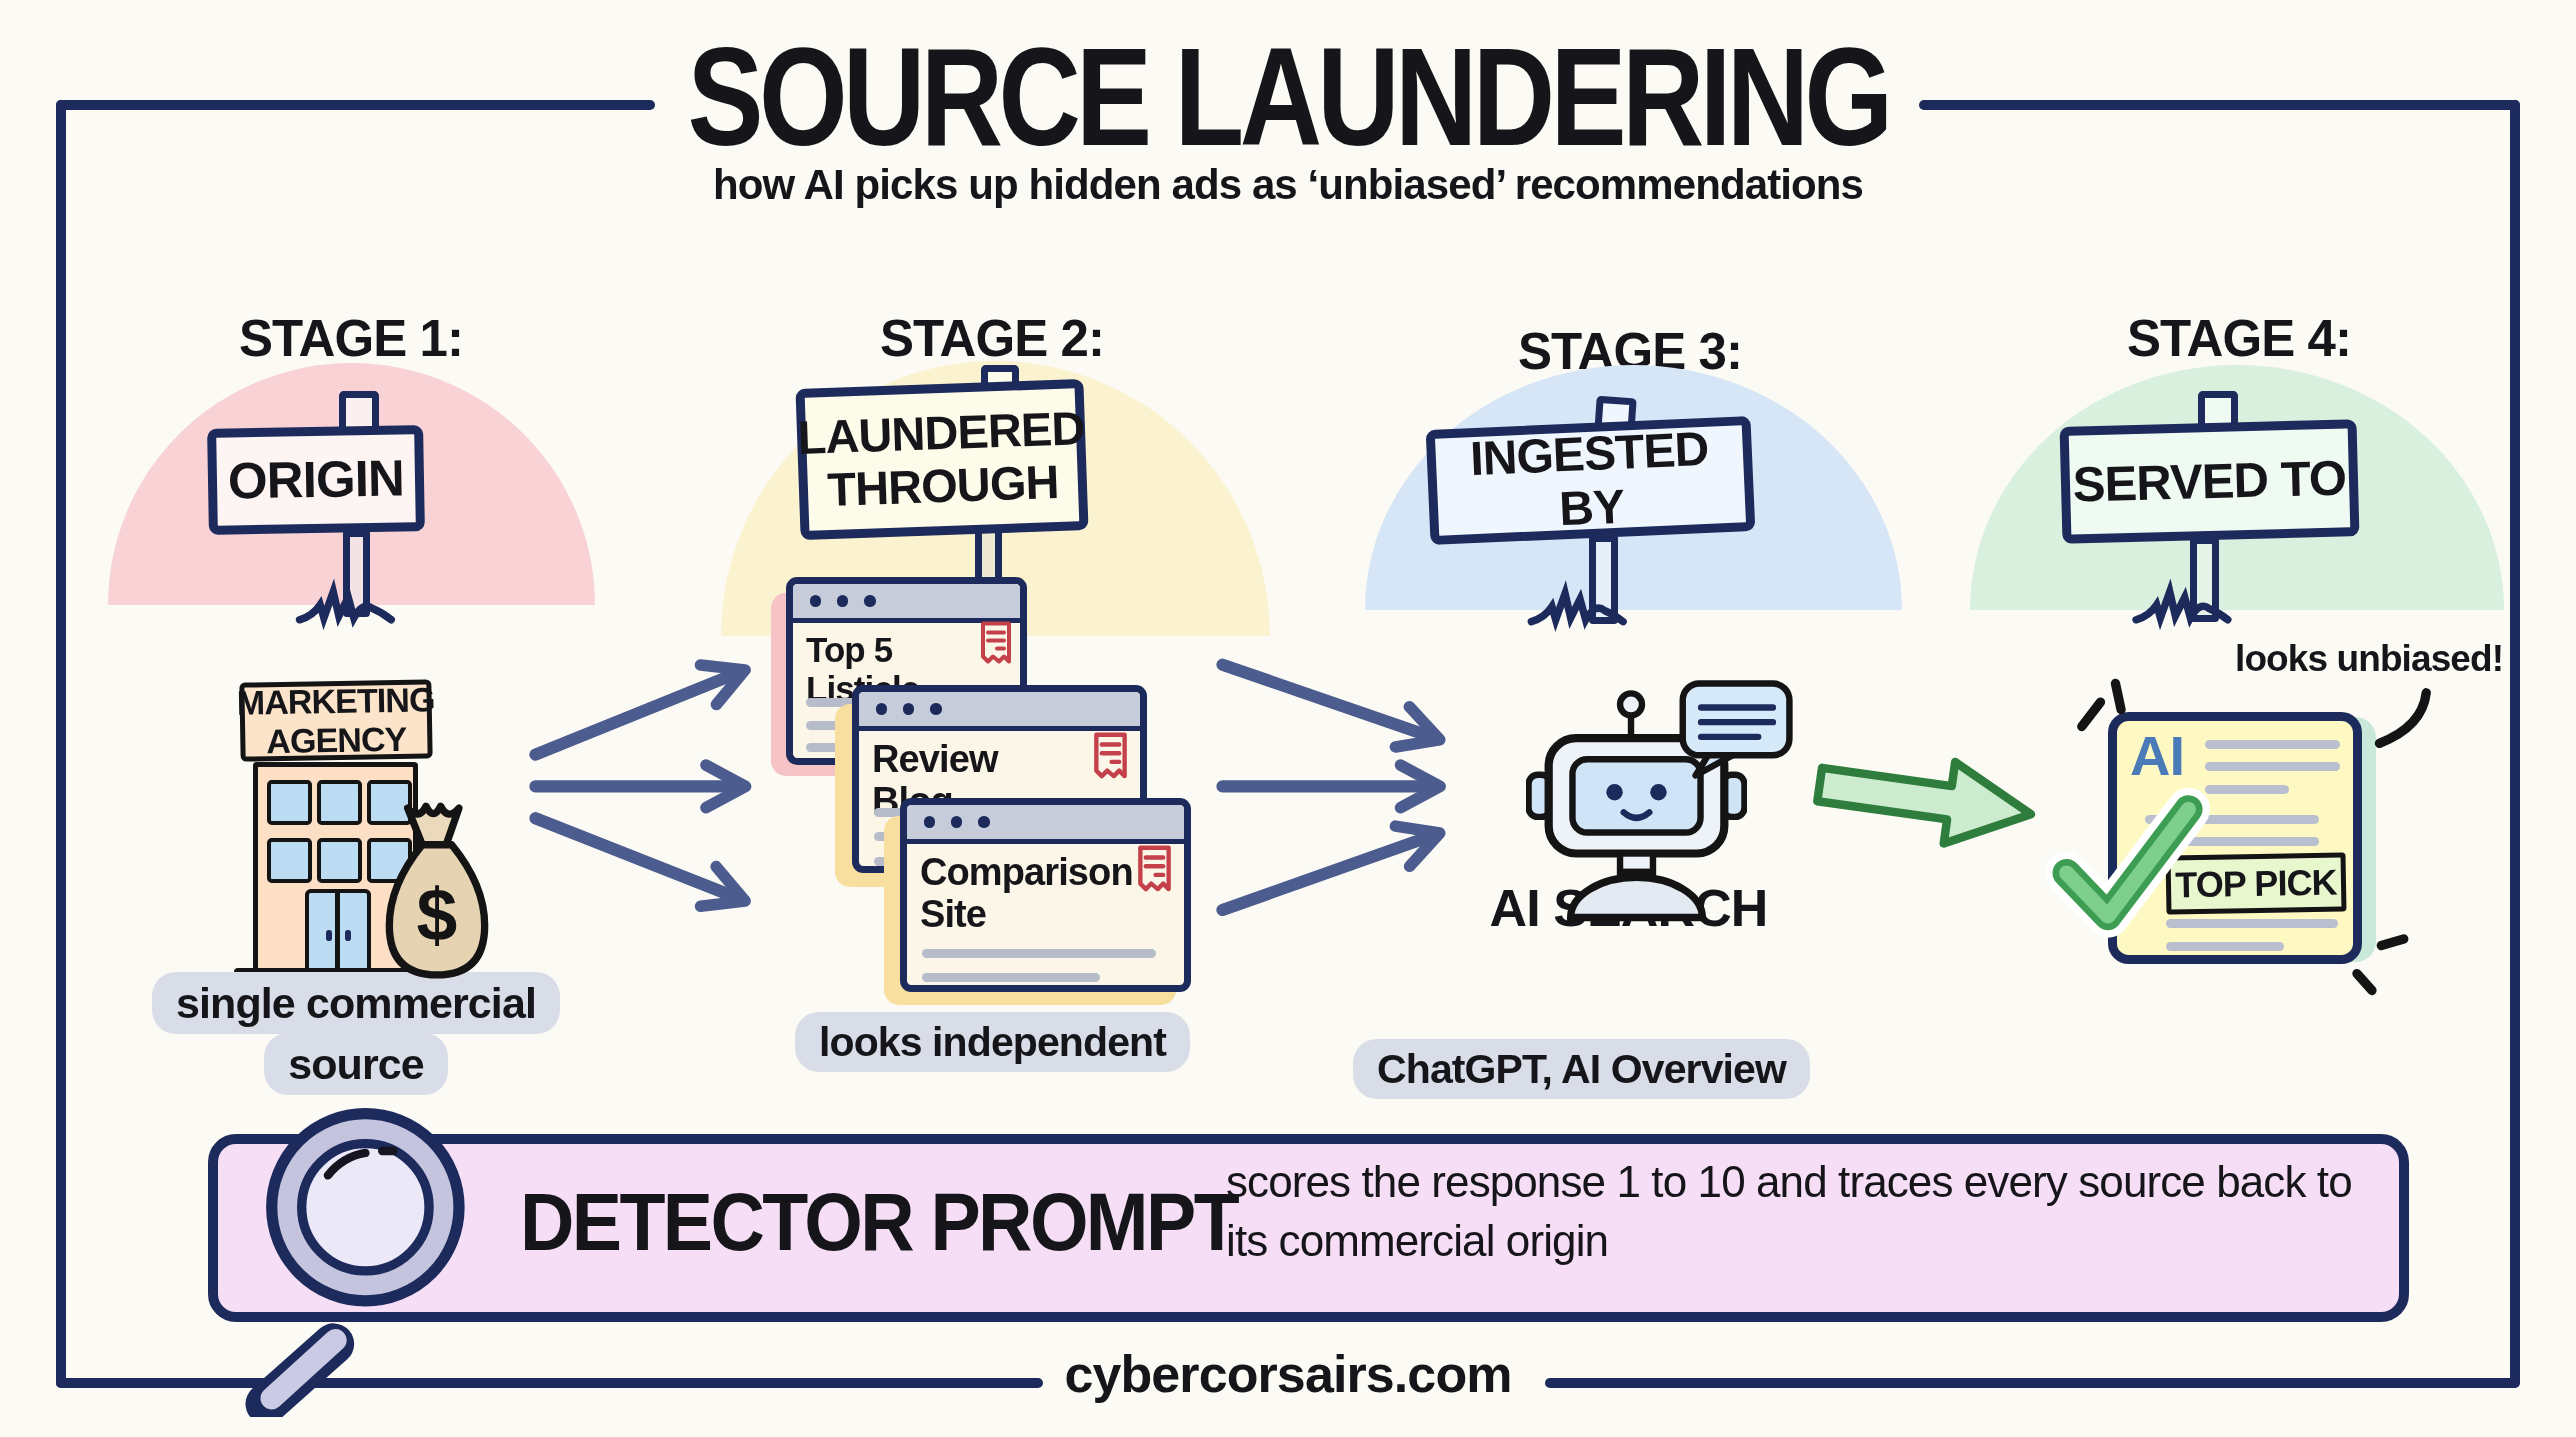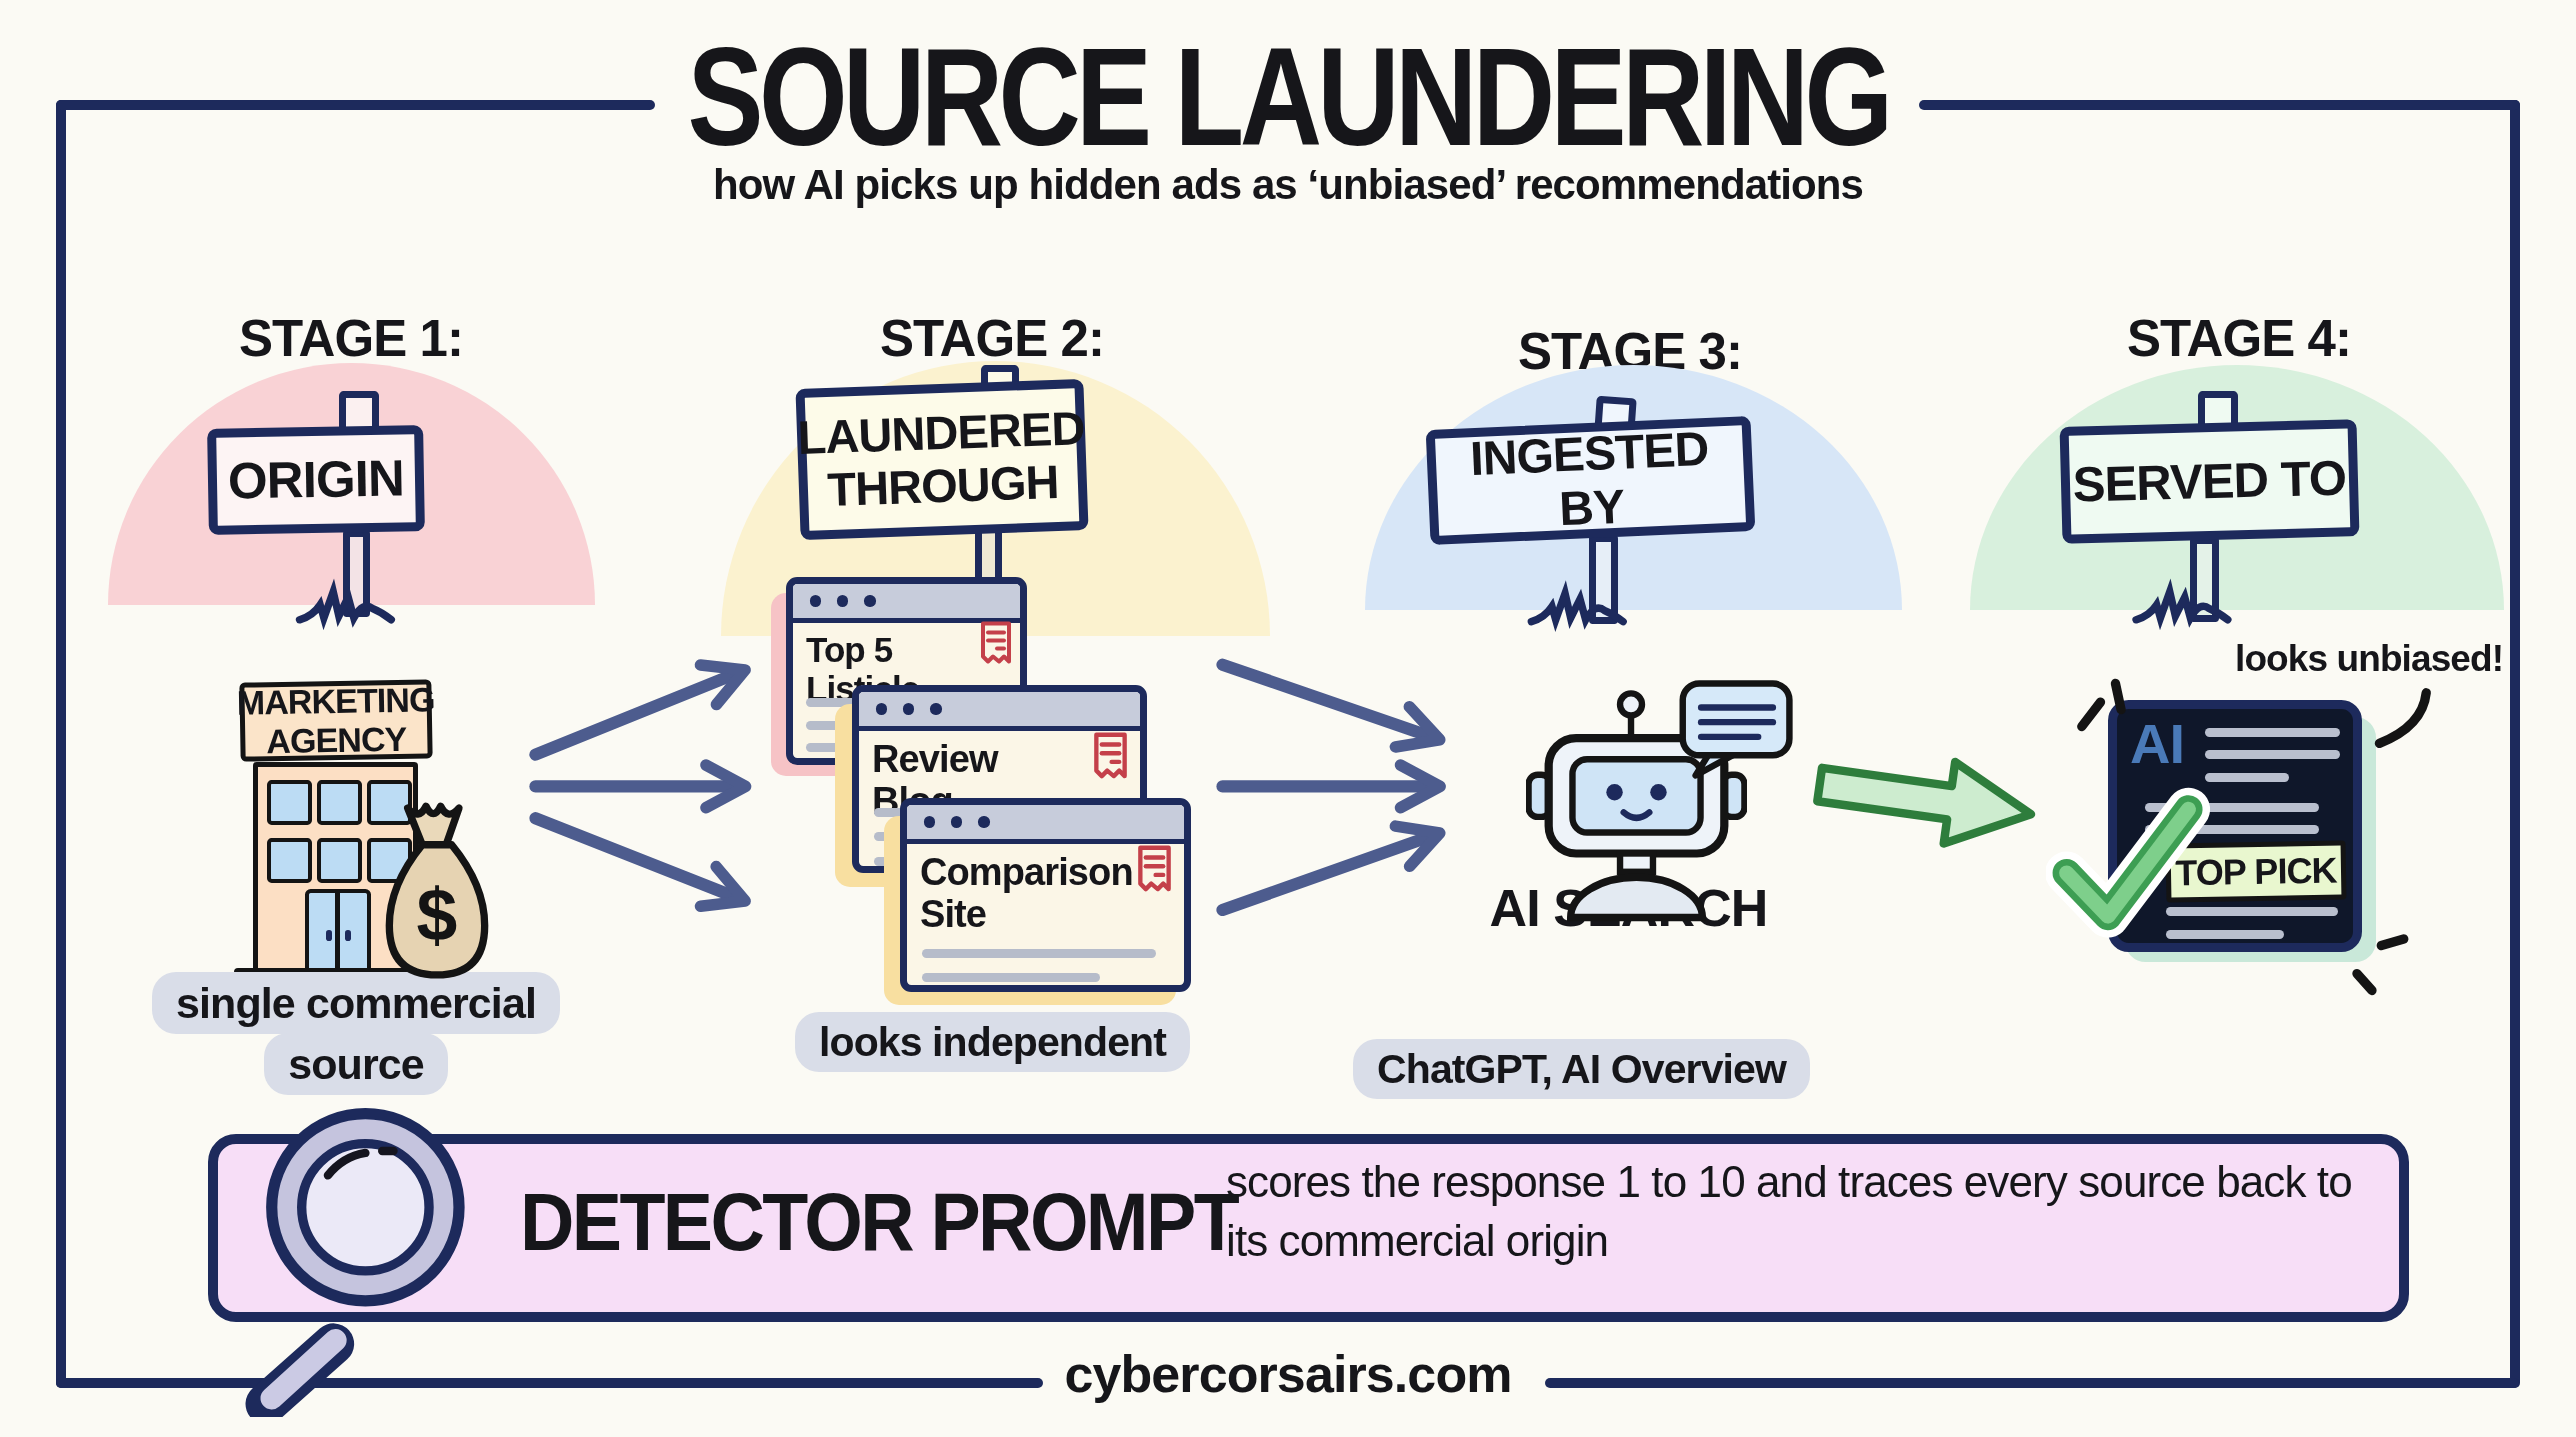--- a/index.html
+++ b/index.html
@@ -24,21 +24,21 @@
         font-weight:700;font-size:43px;letter-spacing:-0.9px;
         -webkit-box-decoration-break:clone;box-decoration-break:clone;}
   .shadow{position:absolute;border-radius:15px;}
   .win{position:absolute;background:#fbf6e7;border:7.5px solid #1d2a5c;border-radius:11.2px;overflow:hidden;}
   .win-header{height:34px;background:#c7ccdb;border-bottom:5.6px solid #1d2a5c;
               display:flex;align-items:center;gap:16px;padding-left:17px;}
   .dot{width:11.2px;height:11.2px;border-radius:50%;background:#1d2a5c;}
   .win-title{font-weight:800;padding-left:13px;margin-top:8.4px;letter-spacing:-0.9px;line-height:1.1;}
   .gline{position:absolute;height:9.4px;border-radius:5.6px;background:#b6bcca;}
   .ad-icon{position:absolute;}
-  .card{position:absolute;background:#0f172a;border:9.4px solid #1d2a5c;border-radius:20.6px;}
+  .card{position:absolute;background:#fef9c3;border:9.4px solid #1d2a5c;border-radius:20.6px;margin-top:12px;}
   .note{position:absolute;font-weight:800;font-size:39px;letter-spacing:-0.9px;}
   .bar{position:absolute;background:#f7def7;border:10.3px solid #1d2a5c;border-radius:28px;}
   .detector-label{position:absolute;font-size:81px;font-weight:800;letter-spacing:-2.8px;
                   transform:scaleX(.93);transform-origin:left;white-space:nowrap;}
   .detector-desc{position:absolute;font-size:44px;font-weight:400;line-height:1.33;letter-spacing:-0.9px;}
   .footer{position:absolute;left:0;right:0;top:1344px;text-align:center;font-size:52px;font-weight:700;letter-spacing:-0.9px;}
   svg{display:block;}
 </style>
 </head>
 <body>

